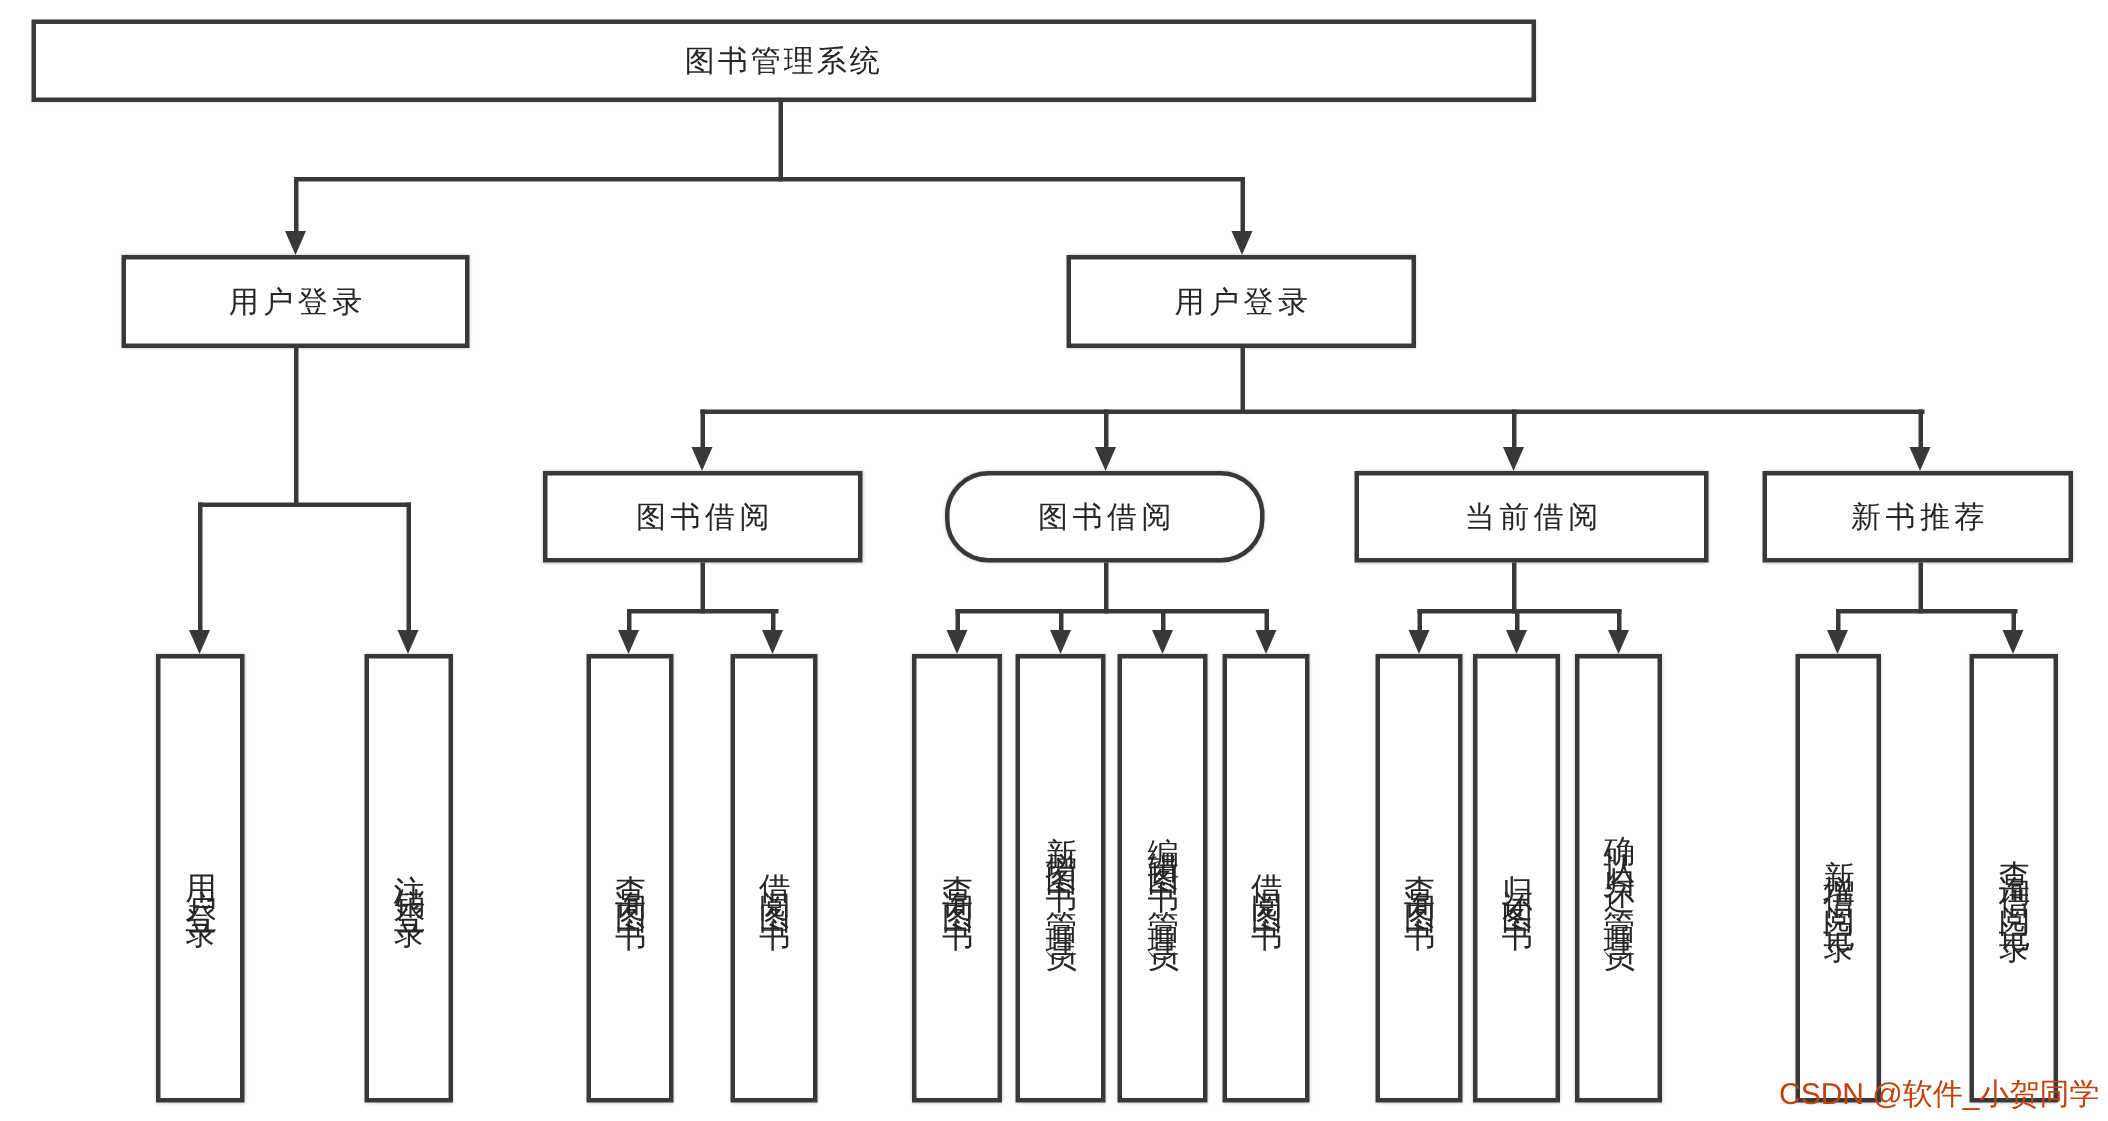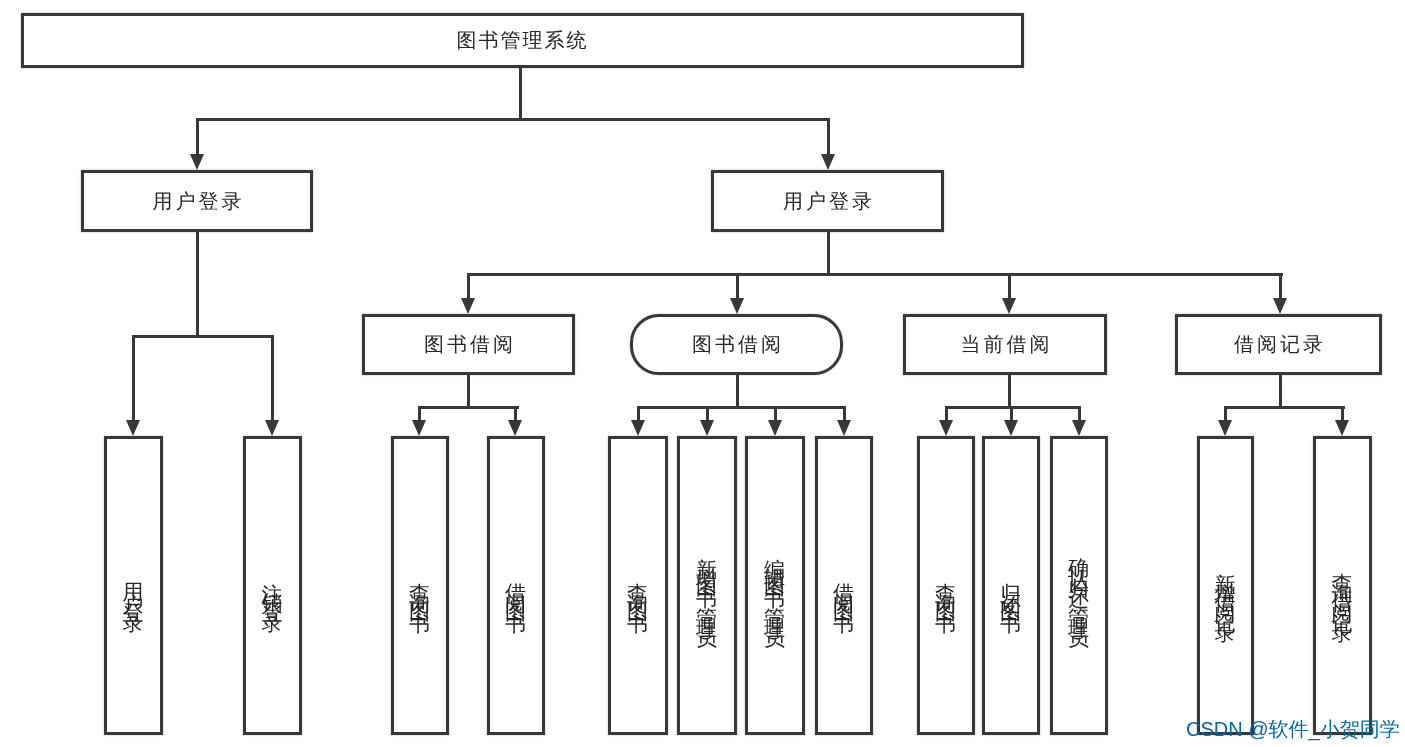--- a/index.html
+++ b/index.html
@@ -48,21 +48,21 @@
     height: 0;
     border-left: 7px solid transparent;
     border-right: 7px solid transparent;
     border-top: 16px solid #383838;
   }
   .watermark {
     position: absolute;
     left: 1186px;
     top: 716px;
     font-size: 20px;
-    color: #0369a1;
+    color: #c2410c;
     white-space: nowrap;
     z-index: 3;
   }
 </style>
 </head>
 <body>
 
 <div class="canvas">
 
   <div class="box" style="left:21px; top:13px; width:1003px; height:55px;">
@@ -75,25 +75,25 @@
   <div class="box" style="left:711px; top:170px; width:233px; height:62px;">
     <span class="hlabel">用户登录</span>
   </div>
 
   <div class="box" style="left:362px; top:314px; width:213px; height:61px;">
     <span class="hlabel">图书借阅</span>
   </div>
   <div class="box" style="left:630px; top:314px; width:213px; height:61px;border-radius:29px;">
     <span class="hlabel">图书借阅</span>
   </div>
-  <div class="box" style="left:903px; top:314px; width:204px; height:61px;">
+  <div class="box" style="left:903px; top:314px; width:236px; height:61px;">
     <span class="hlabel">当前借阅</span>
   </div>
   <div class="box" style="left:1175px; top:314px; width:207px; height:61px;">
-    <span class="hlabel">借阅记录</span>
+    <span class="hlabel">新书推荐</span>
   </div>
 
   <div class="box vbox" style="left:104px; top:436px; width:59px; height:299px;">
     <span class="vlabel">用户登录</span>
   </div>
   <div class="box vbox" style="left:243px; top:436px; width:59px; height:299px;">
     <span class="vlabel">注销登录</span>
   </div>
 
   <div class="box vbox" style="left:391px; top:436px; width:58px; height:299px;">

